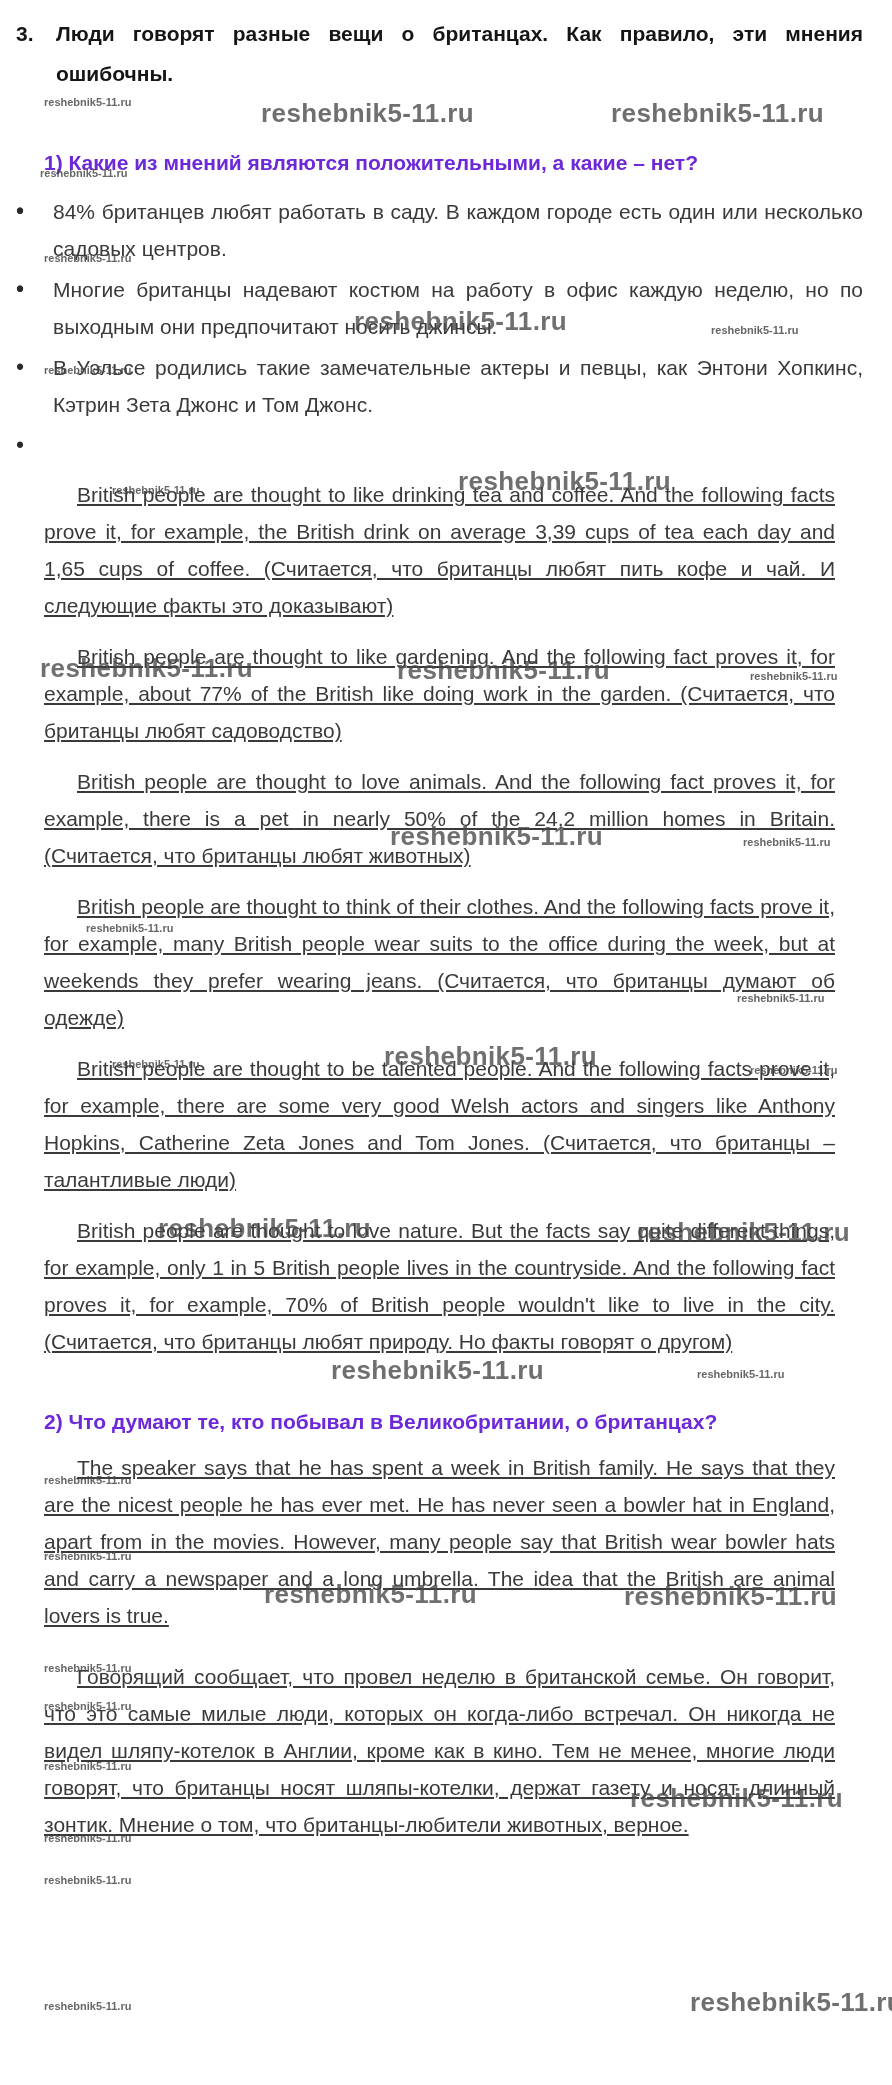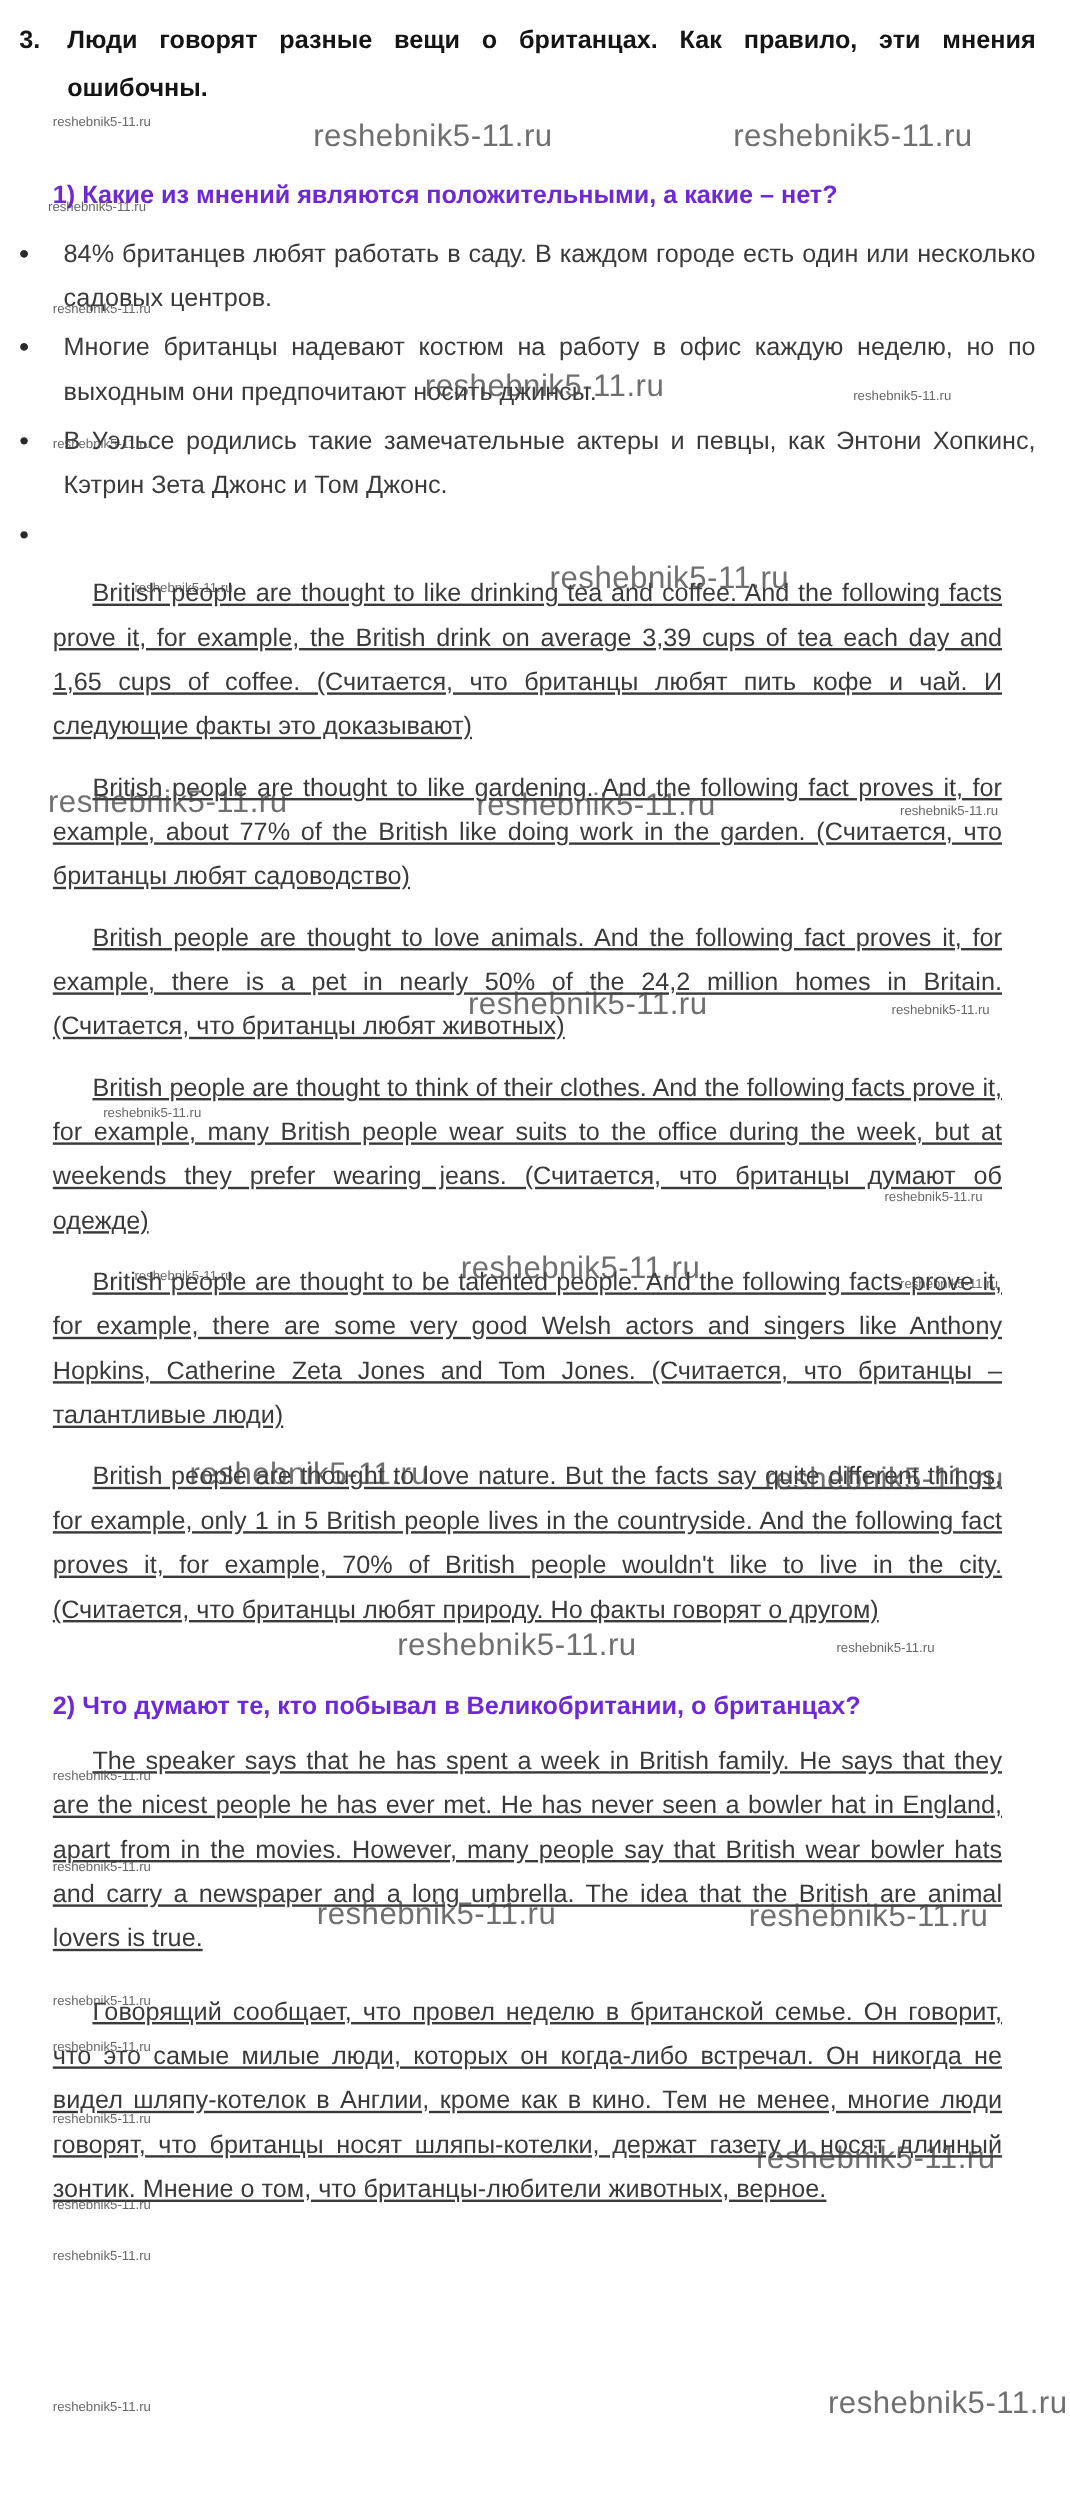--- a/index.html
+++ b/index.html
@@ -58,21 +58,21 @@
   p.para {
     margin: 0 28px 14px 28px;
     text-indent: 33px;
     text-align: justify;
     text-decoration: underline;
   }
   p.para.gap-after { margin-bottom: 24px; }
 
   .wm {
     position: absolute;
-    font-weight: normal;
+    font-weight: bold;
     white-space: nowrap;
     pointer-events: none;
     z-index: 3;
   }
   .wm-lg {
     font-size: 26px;
     color: rgba(70, 70, 70, 0.78);
     letter-spacing: 0.4px;
   }
   .wm-sm {

